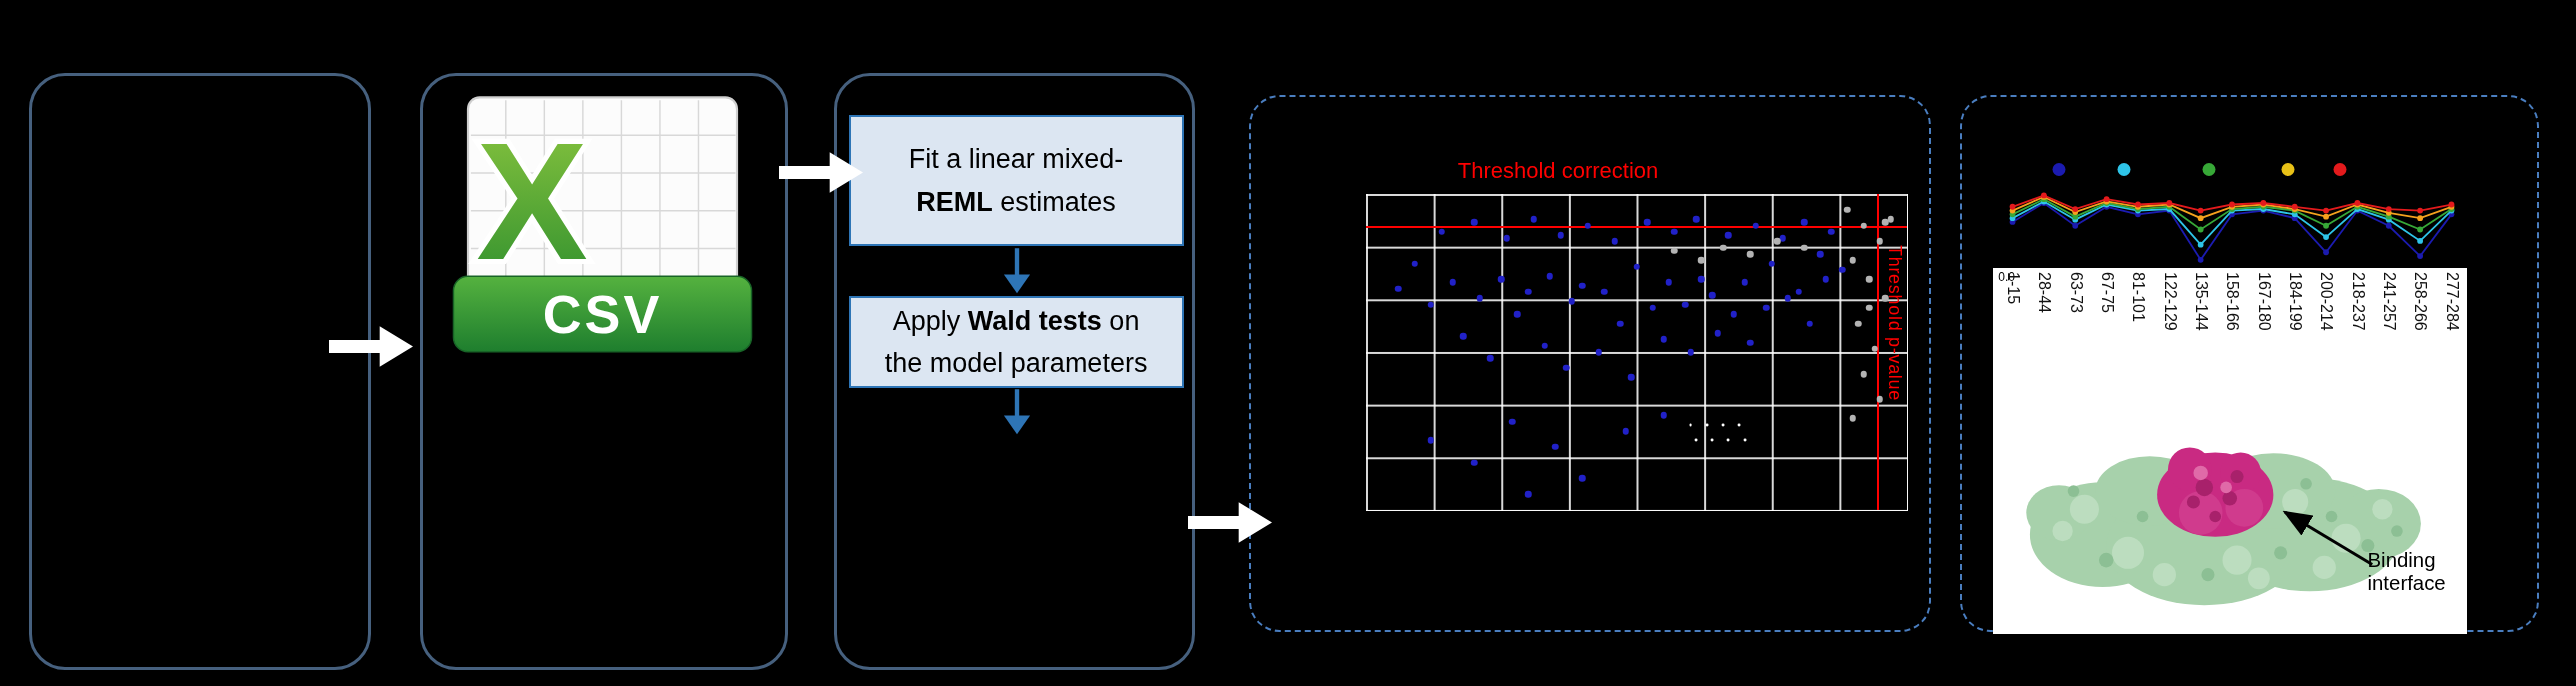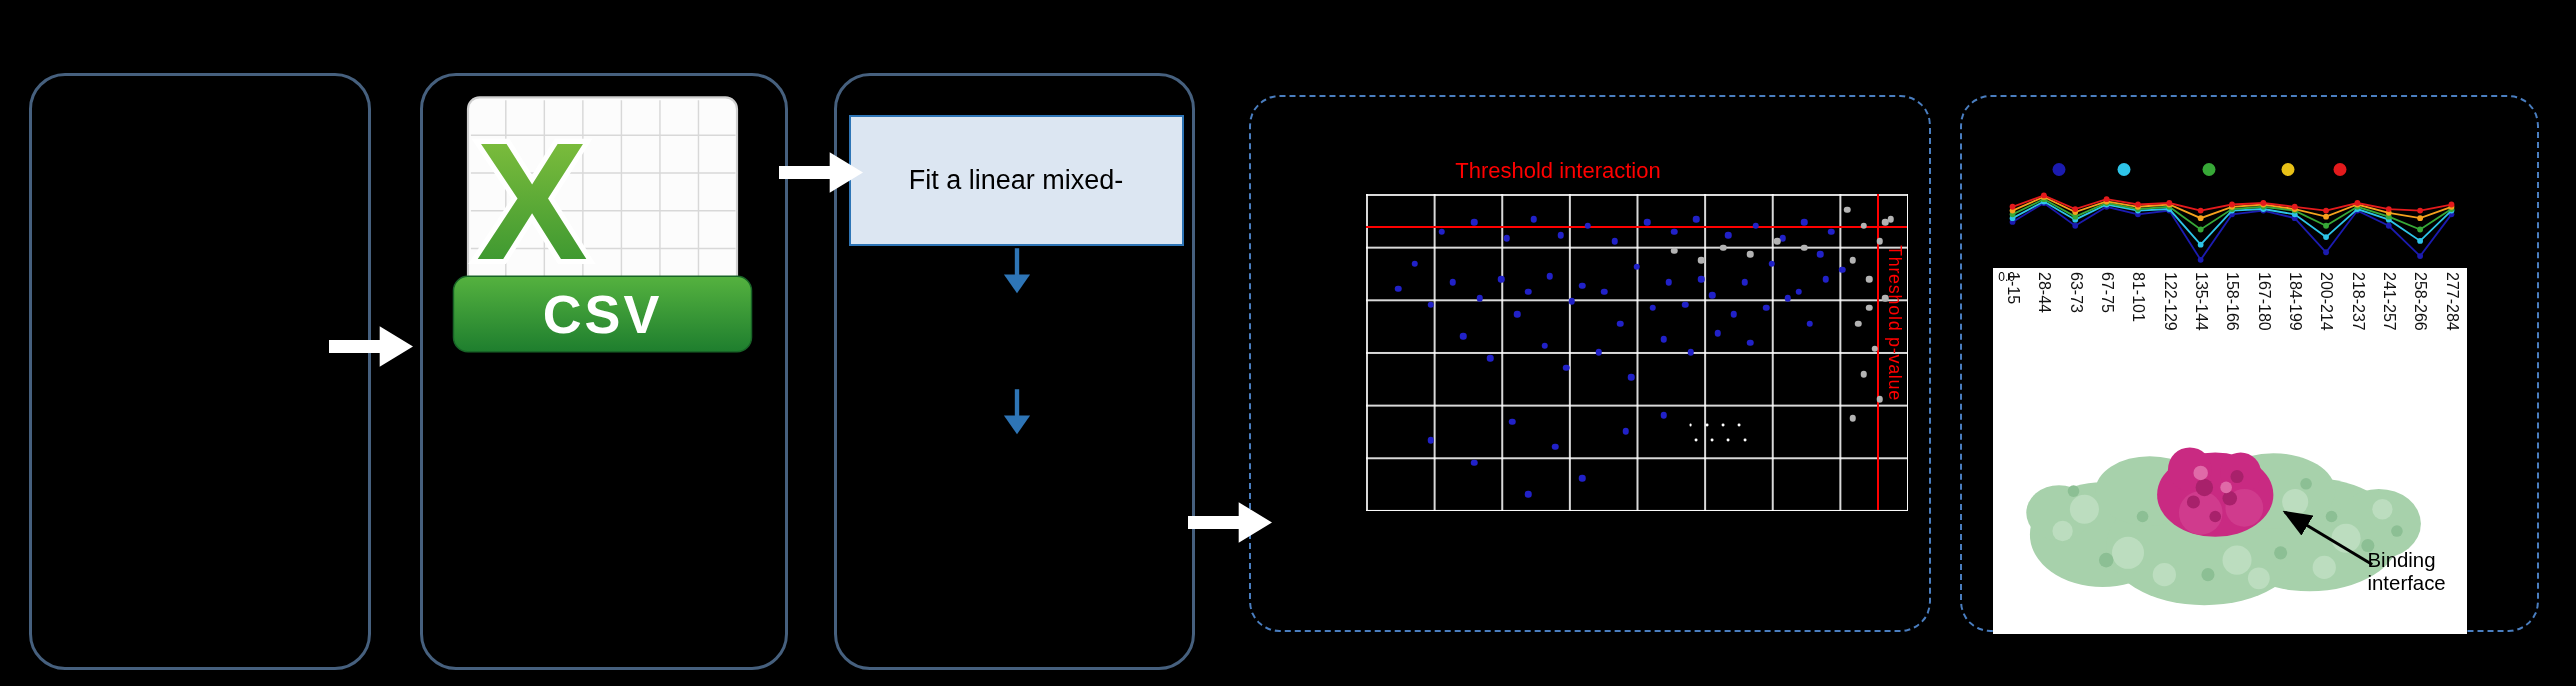--- a/index.html
+++ b/index.html
@@ -107,33 +107,38 @@
       <text x="118" y="228" text-anchor="middle" font-size="230" font-weight="bold" stroke="#ffffff" stroke-width="14" fill="#ffffff">X</text>
       <text x="118" y="228" text-anchor="middle" font-size="230" font-weight="bold" fill="url(#gx)">X</text>
       <rect x="10" y="252" width="410" height="104" rx="20" fill="url(#gb)" stroke="#186427" stroke-width="2"></rect>
       <text x="215" y="330" text-anchor="middle" font-size="74" font-weight="bold" fill="#ffffff" letter-spacing="4">CSV</text>
     </svg>
   </div>
 
   <div class="panel" id="panel-model">
     <div class="flowbox" id="flowbox-1">
         <div><span>Fit a linear mixed-</span></div>
+        <div><b>REML</b><span> estimates</span></div>
       </div>
     <svg class="varrow" id="varrow-1" viewBox="0 0 44 64">
       <line x1="22" y1="0" x2="22" y2="38" stroke="#2e75b6" stroke-width="6"></line>
       <polygon points="4,36 40,36 22,62" fill="#2e75b6"></polygon>
     </svg>
+    <div class="flowbox" id="flowbox-2">
+        <div><span>Apply </span><b>Wald tests</b><span> on</span></div>
+        <div><span>the model parameters</span></div>
+      </div>
     <svg class="varrow" id="varrow-2" viewBox="0 0 44 64">
       <line x1="22" y1="0" x2="22" y2="38" stroke="#2e75b6" stroke-width="6"></line>
       <polygon points="4,36 40,36 22,62" fill="#2e75b6"></polygon>
     </svg>
   </div>
 
   <div class="panel dashed" id="panel-scatter">
-    <div id="scatter-title">Threshold interaction</div>
+    <div id="scatter-title">Threshold correction</div>
     <div id="scatter-plot">
       <div class="thr-h" style="top: 10%;"></div>
       <div class="thr-v" style="left: 94.5%;"></div>
       <div id="scatter-right-label">Threshold p-value</div>
     <span class="sdot blue" style="left: 6%; top: 30%; background: rgb(33, 33, 200);"></span>
         <span class="sdot blue" style="left: 9%; top: 22%; background: rgb(33, 33, 200);"></span>
         <span class="sdot blue" style="left: 12%; top: 35%; background: rgb(33, 33, 200);"></span>
         <span class="sdot blue" style="left: 14%; top: 12%; background: rgb(33, 33, 200);"></span>
         <span class="sdot blue" style="left: 16%; top: 28%; background: rgb(33, 33, 200);"></span>
         <span class="sdot blue" style="left: 18%; top: 45%; background: rgb(33, 33, 200);"></span>

